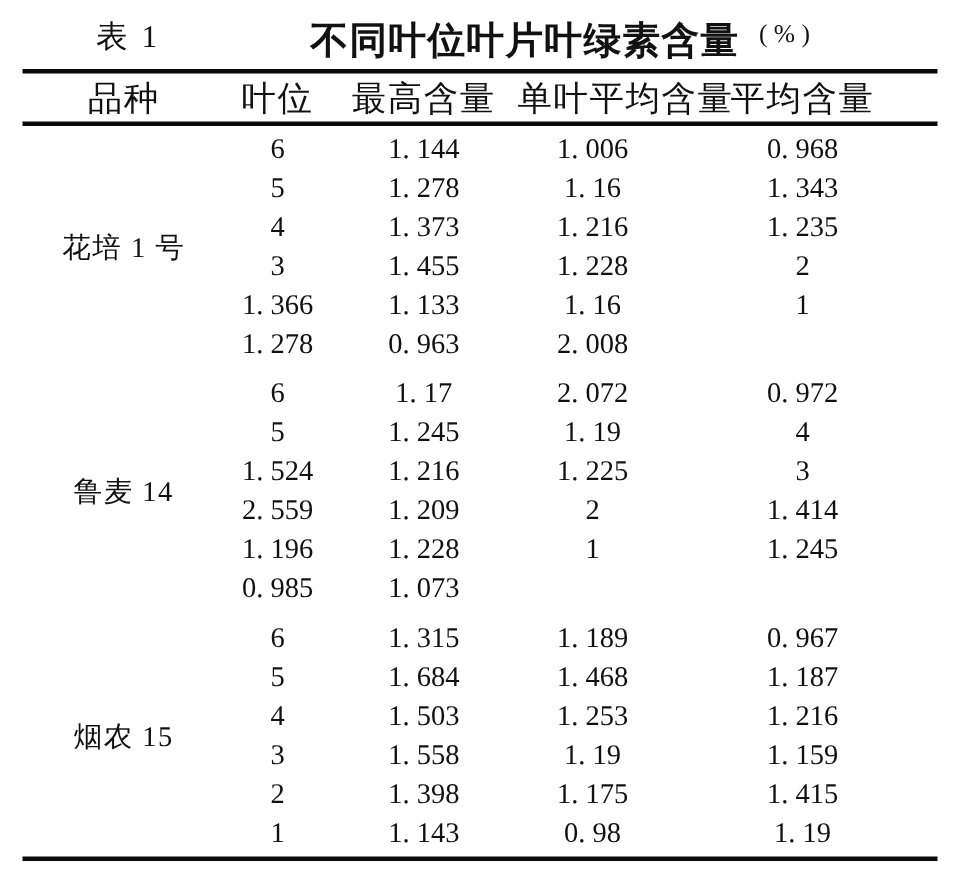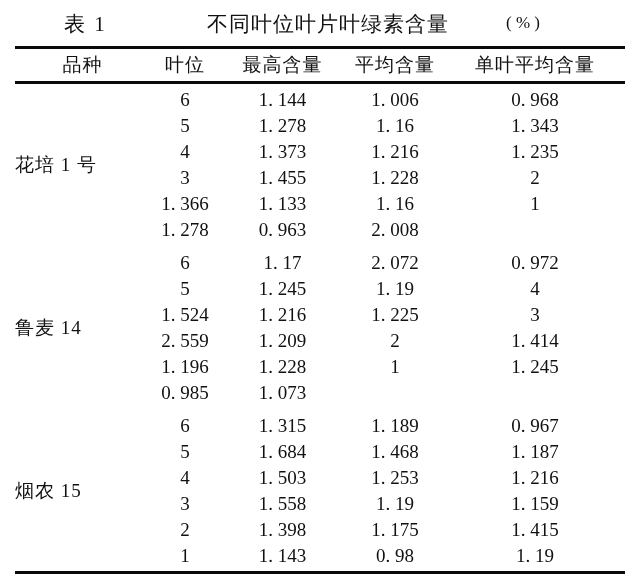--- a/index.html
+++ b/index.html
@@ -29,23 +29,24 @@
     left: 64px;
     top: 10px;
     font-size: 21px;
     letter-spacing: 2px;
     white-space: nowrap;
   }
   .cap-title {
     position: absolute;
     left: 207px;
     top: 10px;
-    font-size: 21px;
+    font-size: 25px;
     letter-spacing: 1px;
     white-space: nowrap;
+    font-weight: bold;
   }
   .cap-unit {
     position: absolute;
     left: 506px;
     top: 13px;
     font-size: 17px;
     white-space: nowrap;
   }
   
   .rule {
@@ -55,21 +56,21 @@
     background: #0a0a0a;
   }
   
   .header-row {
     margin-left: 15px;
     width: 610px;
     height: 32px;
     display: grid;
     grid-template-columns: 135px 70px 125px 100px 180px;
     align-items: center;
-    font-size: 19px;
+    font-size: 23px;
   }
   .header-row .col {
     text-align: center;
     white-space: nowrap;
     letter-spacing: 1px;
   }
   
   .data-area {
     margin-left: 15px;
     width: 610px;
@@ -83,20 +84,21 @@
     align-items: center;
     font-size: 19px;
   }
   .block + .block {
     margin-top: 7px;
   }
   .variety {
     grid-column: 1;
     grid-row: 1 / span 6;
     align-self: center;
+    text-align: center;
     white-space: nowrap;
     letter-spacing: 1px;
   }
   .cell {
     text-align: center;
     white-space: nowrap;
   }
 </style>
 </head>
 <body>
@@ -108,22 +110,22 @@
     <span class="cap-title">不同叶位叶片叶绿素含量</span>
     <span class="cap-unit">( % )</span>
   </div>
 
   <div class="rule"></div>
 
   <div class="header-row">
     <span class="col">品种</span>
     <span class="col">叶位</span>
     <span class="col">最高含量</span>
+    <span class="col">单叶平均含量</span>
     <span class="col">平均含量</span>
-    <span class="col">单叶平均含量</span>
   </div>
 
   <div class="rule"></div>
 
   <div class="data-area">
 
     <div class="block">
       <span class="variety">花培 1 号</span>
 
       <span class="cell">6</span>

